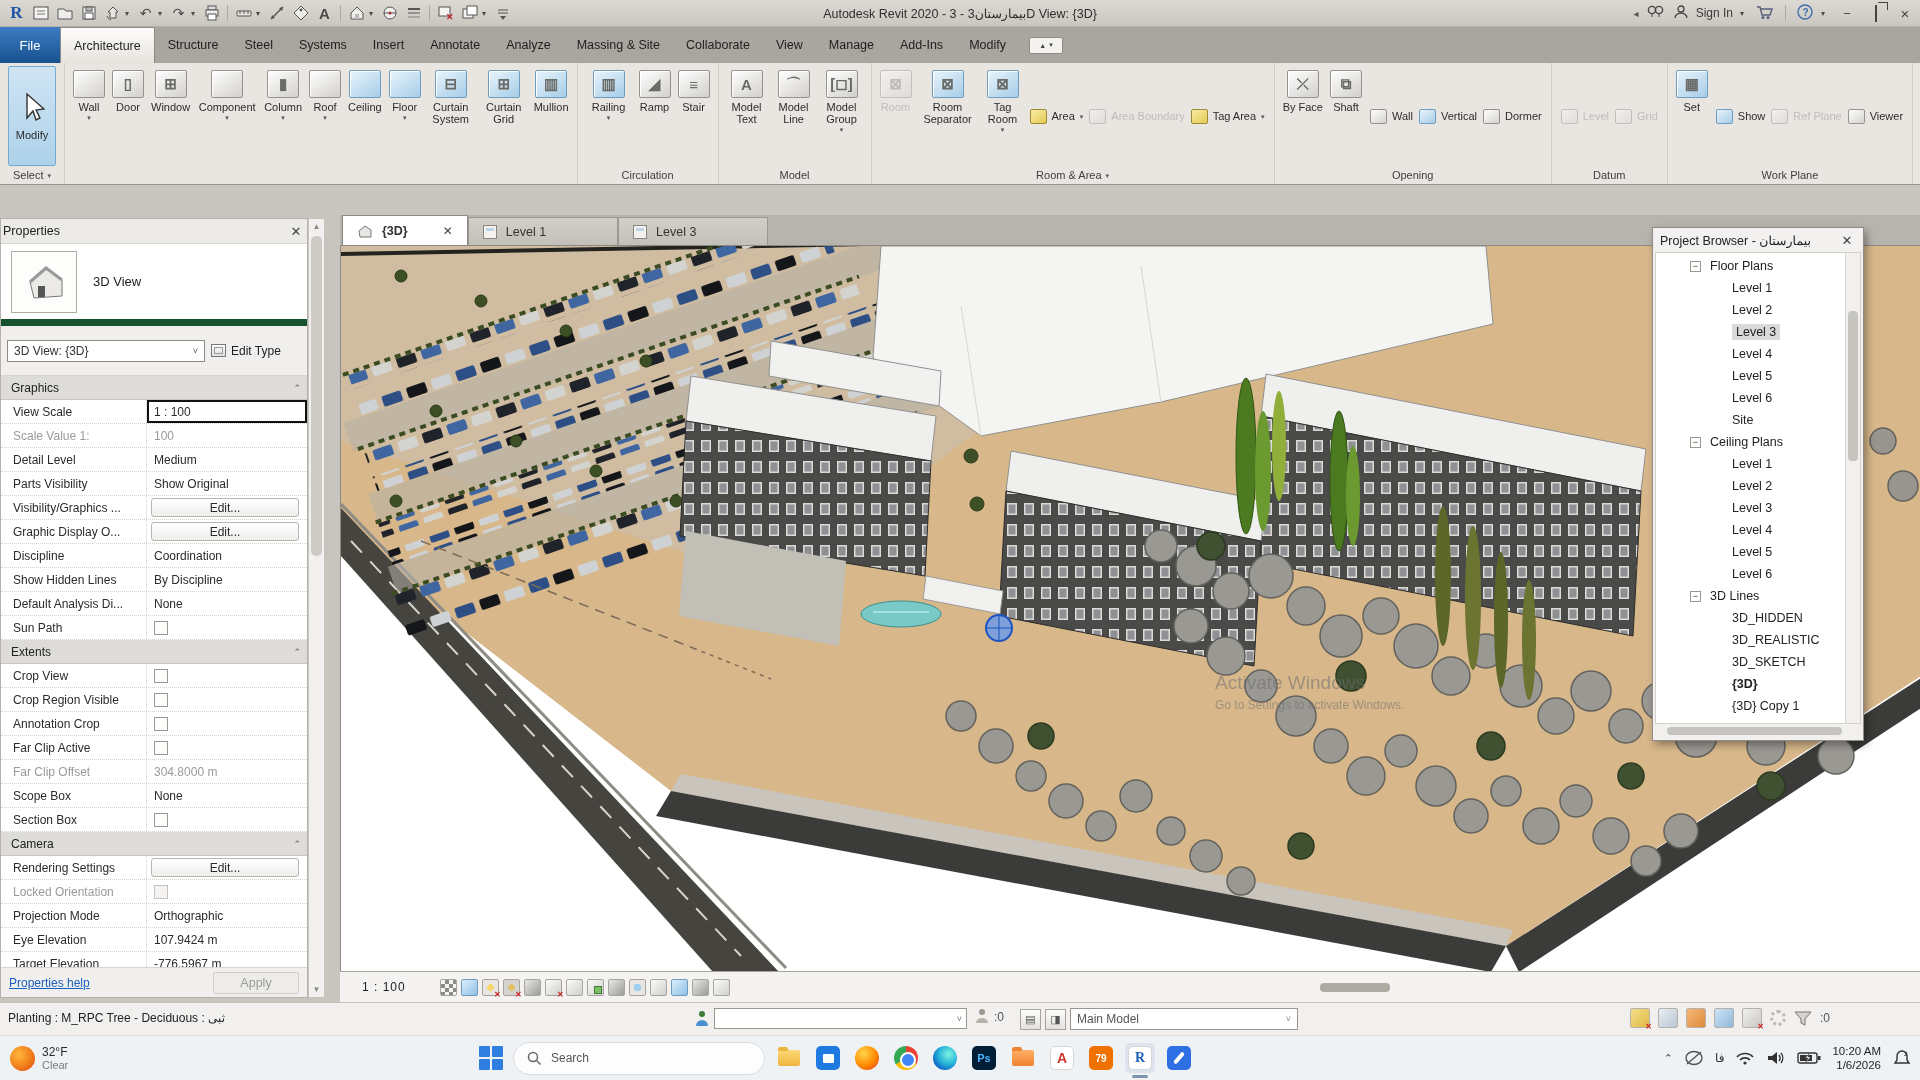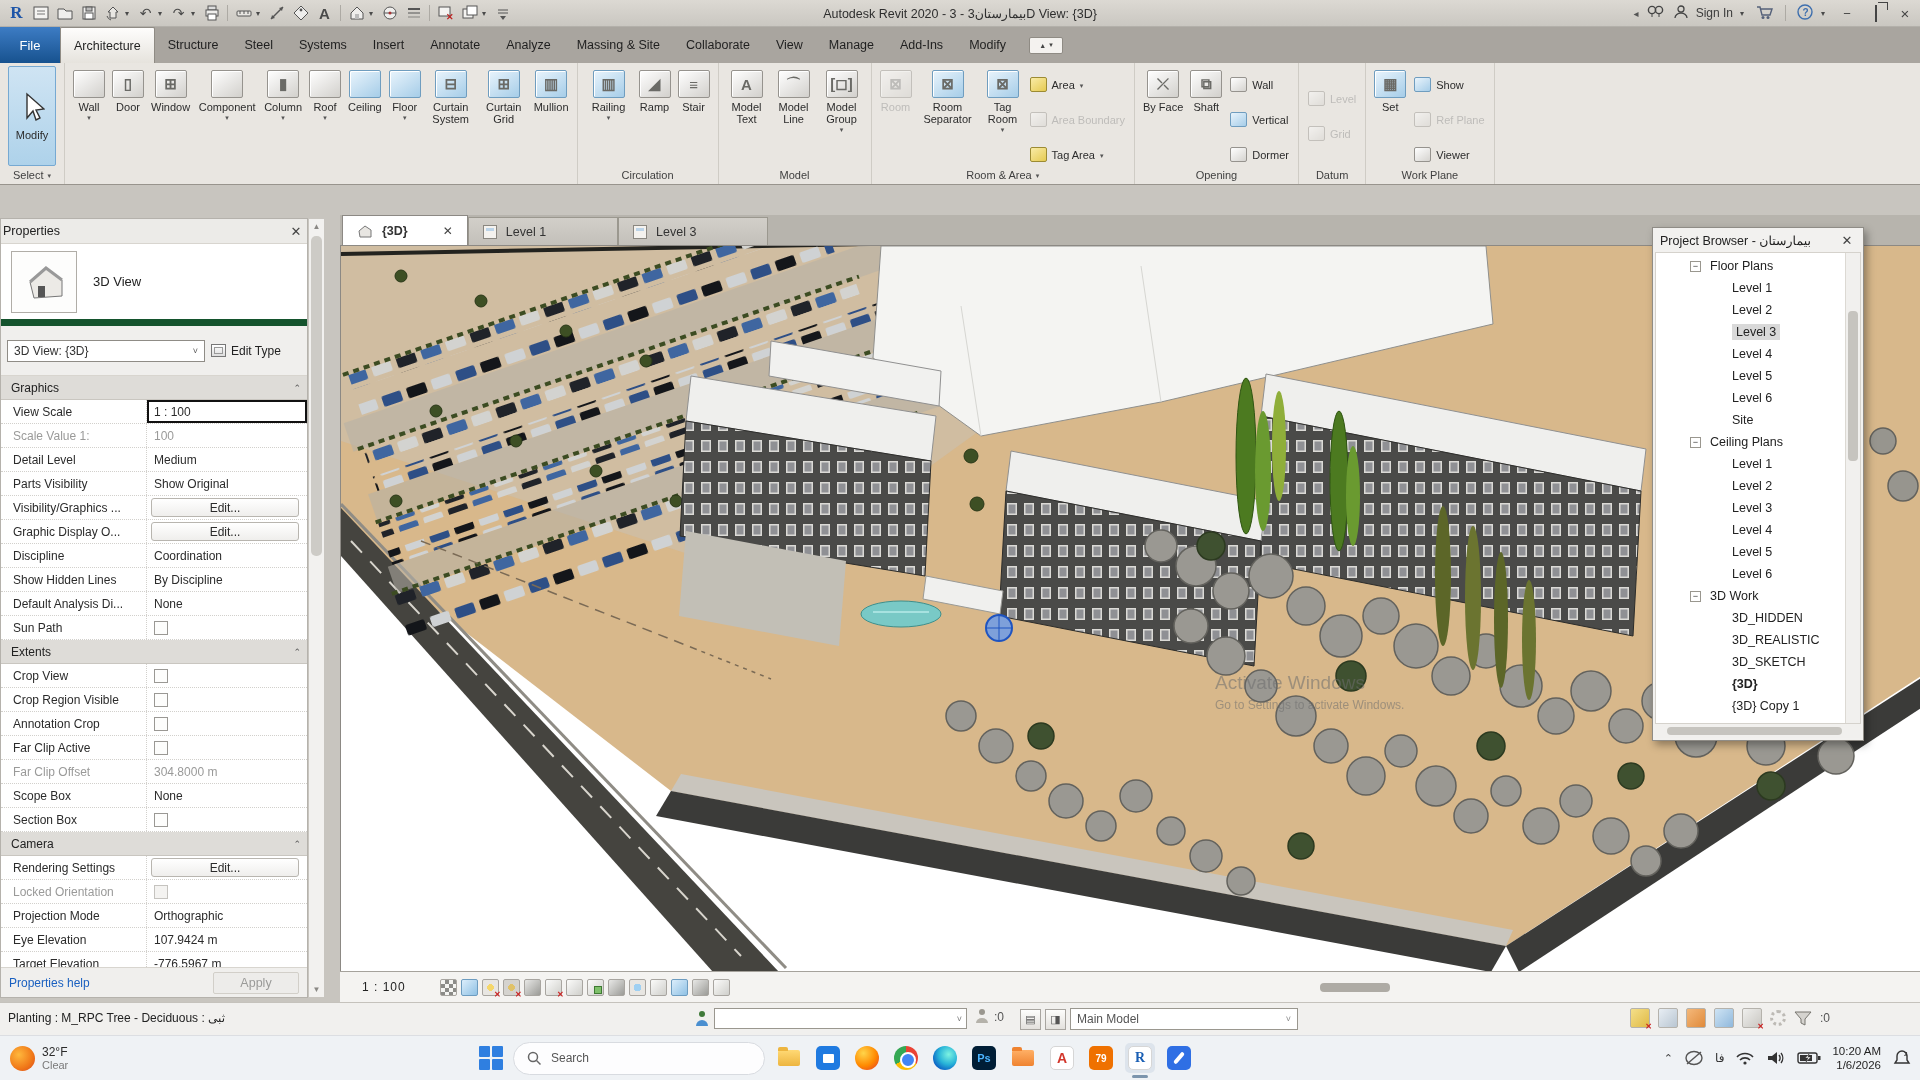--- a/index.html
+++ b/index.html
@@ -27,21 +27,21 @@
 
 #ribbon{position:absolute;left:0;top:63px;right:0;height:122px;background:#e9e6e1;border-bottom:1px solid #98948d;display:flex}
 .panel{display:flex;flex-direction:column;border-right:1px solid #cfccc5}
 .panel-body{flex:1;display:flex;align-items:stretch;padding:3px 5px 0 5px;gap:1px}
 .panel-label{height:18px;font-size:11px;color:#3f3f3f;text-align:center;display:flex;align-items:center;justify-content:center;gap:4px;padding:0 6px}
 .rbtn{display:flex;flex-direction:column;align-items:center;padding:3px 2px 0 2px;border:1px solid transparent;border-radius:2px}
 .blabel{font-size:11px;line-height:12px;text-align:center;color:#2c2c2c;margin-top:3px}
 .dd-caret{font-size:7px;color:#555;line-height:7px;margin-top:1px}
 .bicon{width:32px;height:28px;background:linear-gradient(145deg,#ffffff,#d2d0cc);border:1px solid #96938e;border-radius:2px;box-shadow:inset 1px 1px 0 #fff;display:flex;align-items:center;justify-content:center;color:#6a6a66;font-size:15px;font-weight:bold}
 .bicon.blue{background:linear-gradient(145deg,#e9f4fc,#a6cde8);border-color:#6f9dbf}
-.scol{display:flex;flex-direction:column;justify-content:flex-end;gap:20px;padding:4px 4px}
+.scol{display:flex;flex-direction:row;justify-content:center;gap:6px;padding:4px 4px}
 .srow{display:flex;align-items:center;gap:5px;font-size:11px;color:#2c2c2c}
 .sicon{width:17px;height:15px;background:linear-gradient(145deg,#fff,#d5d3cf);border:1px solid #96938e;border-radius:2px;flex:none;display:flex;align-items:center;justify-content:center;font-size:9px;color:#777}
 .sicon.blue{background:linear-gradient(145deg,#e9f4fc,#a6cde8);border-color:#6f9dbf}
 .sicon.yellow{background:linear-gradient(145deg,#f9eca6,#e5ca52);border-color:#9c8b33}
 .dis{opacity:.45}
 .dis .blabel,.dis span{color:#8a8a8a}
 #modify-panel .panel-body{padding:3px 8px 0 8px}
 .modify-btn{width:48px;display:flex;flex-direction:column;align-items:center;justify-content:center;background:linear-gradient(#cfe4f3,#aed2ea);border:1px solid #76a9d2;border-radius:2px}
 .fill{flex:1}
 
@@ -62,21 +62,21 @@
 .psec .col{margin-left:auto;font-size:9px;color:#555;padding-right:4px}
 .prow{height:24px;display:flex;align-items:stretch;border-bottom:1px dotted #d2d0cc;background:#fff}
 .plabel{width:146px;display:flex;align-items:center;padding-left:12px;color:#2b2b2b;border-right:1px dotted #d2d0cc}
 .pval{flex:1;display:flex;align-items:center;padding-left:7px;color:#2b2b2b}
 .pval.selbox{border:2px solid #111;padding-left:5px;background:#fff}
 .pval.gray,.plabel.gray{color:#9a9a99}
 .pbtn{flex:1;margin:2px 8px 2px 4px;border:1px solid #b8b5af;border-radius:3px;background:linear-gradient(#fff,#efeeec);display:flex;align-items:center;justify-content:center;color:#2b2b2b}
 .pchk{width:14px;height:14px;border:1px solid #9a9894;background:#fdfdfc;margin-top:4px}
 .pchk.gray{border-color:#c5c3bf;background:#f4f3f1}
 .props-foot{height:30px;display:flex;align-items:center;padding:0 8px;background:#f0efed;border-top:1px solid #d8d5cf;flex:none}
-.help-link{color:#1a60c0;}
+.help-link{color:#1a60c0;text-decoration:underline}
 .apply-btn{margin-left:auto;width:86px;height:22px;border:1px solid #d2cfc9;border-radius:2px;background:#edecea;color:#9a9a98;display:flex;align-items:center;justify-content:center;font-size:12.5px}
 
 #props-scroll{position:absolute;left:308px;top:218px;width:17px;height:780px;background:#f2f1ef;border:1px solid #c8c5bf;display:flex;flex-direction:column;align-items:center}
 #props-scroll .arr{height:15px;font-size:8px;color:#8a8884;display:flex;align-items:center}
 #props-scroll .thumb{width:11px;height:320px;background:#cdcbc6;border-radius:5px;margin-top:2px}
 
 #vtabs{position:absolute;left:340px;top:215px;right:0;height:30px;background:#b7b4ad;display:flex;align-items:flex-end;padding-left:2px}
 .vtab{height:28px;display:flex;align-items:center;gap:9px;padding:0 14px;border:1px solid #9b988f;border-bottom:none;background:linear-gradient(#d2cfc9,#c3c0ba);color:#333;font-size:12.5px}
 .vtab.active{height:30px;background:#fff;font-weight:bold;border-color:#8c8984}
 .vtab .x{font-size:12px;color:#444;font-weight:normal}
@@ -956,21 +956,21 @@
           <span>Level 4</span>
         </div>
       <div class="trow g2">
           <span>Level 5</span>
         </div>
       <div class="trow g2">
           <span>Level 6</span>
         </div>
       <div class="trow g1">
           <span class="box">−</span>
-          <span>3D Work</span>
+          <span>3D Lines</span>
         </div>
       <div class="trow g2">
           <span>3D_HIDDEN</span>
         </div>
       <div class="trow g2">
           <span>3D_REALISTIC</span>
         </div>
       <div class="trow g2">
           <span>3D_SKETCH</span>
         </div>

